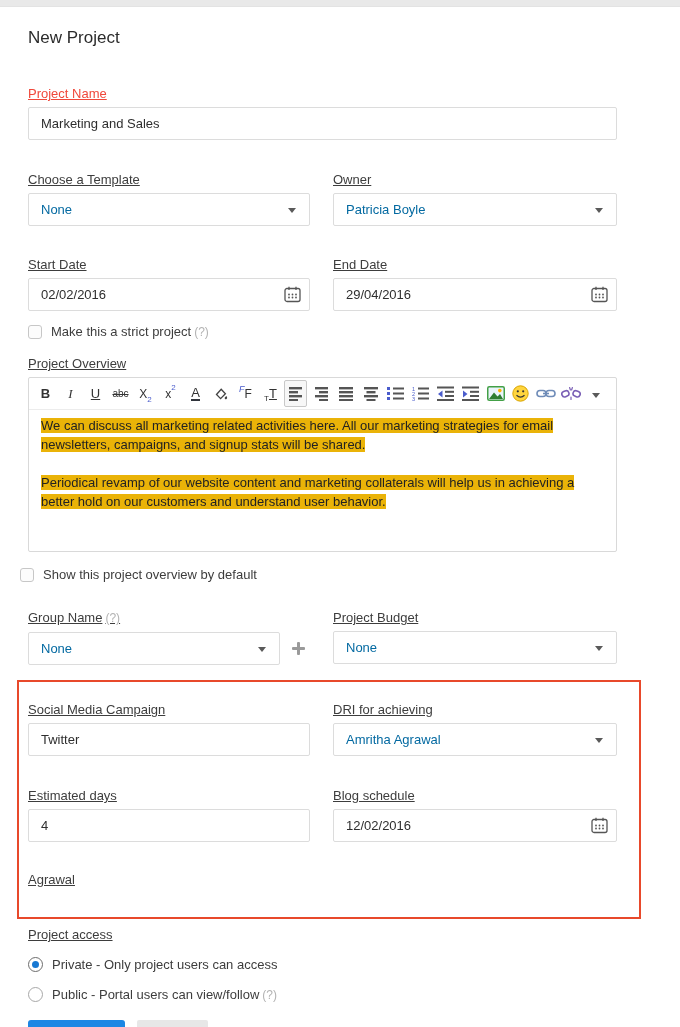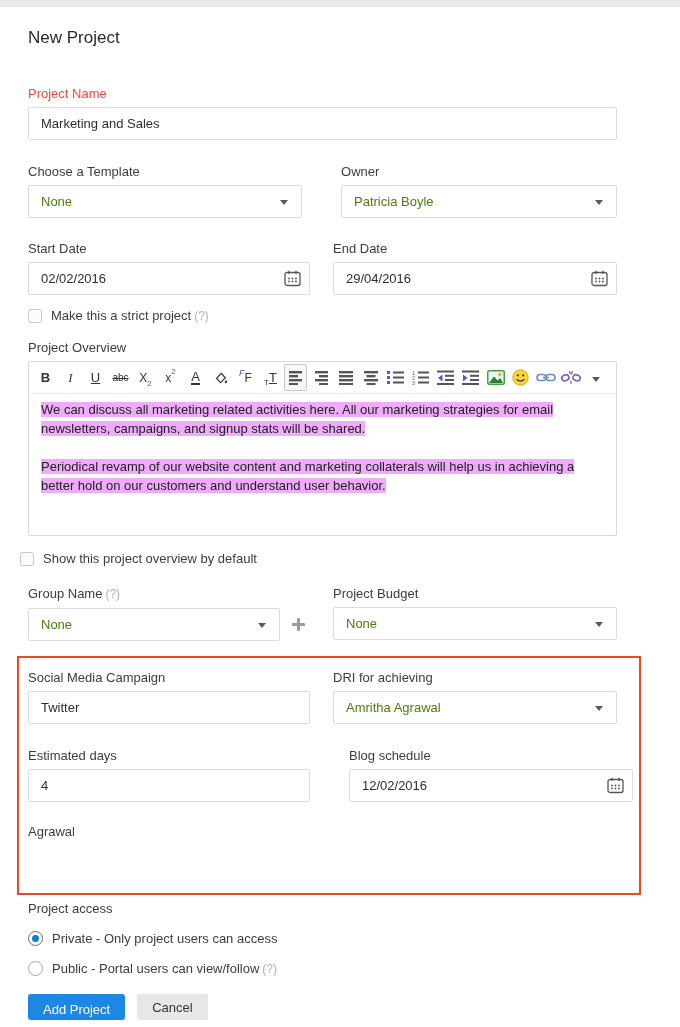--- a/index.html
+++ b/index.html
@@ -1,34 +1,34 @@
 <!DOCTYPE html>
 <html><head>
 <meta charset="utf-8">
 <style>
   html,body{margin:0;padding:0;background:#fff;}
   body{width:680px;height:1027px;overflow:hidden;font-family:"Liberation Sans","DejaVu Sans",sans-serif;color:#333;}
   .top-strip{height:6px;background:#e9e9e9;border-bottom:1px solid #e3e3e3;}
   h1{margin:20px 0 0 28px;font-size:17px;font-weight:400;color:#2b2b2b;line-height:22px;}
   .sec{margin-left:28px;width:589px;}
-  .lbl{font-size:13px;color:#3d3d3d;line-height:15px;margin:0 0 6px 0;}
+  .lbl{font-size:13px;color:#3d3d3d;line-height:15px;margin:8px 0 6px 0;text-decoration:underline;}
   .lbl.red{color:#f0483b;}
   .hint{color:#b3b3b3;font-size:12px;margin-left:3px;}
   .tbx{box-sizing:border-box;height:33px;width:100%;border:1px solid #dcdcdc;border-radius:2px;
        padding:0 12px;font-family:inherit;font-size:13px;color:#2e2e2e;outline:none;background:#fff;}
   .select{box-sizing:border-box;height:33px;border:1px solid #dcdcdc;border-radius:2px;background:#fff;
-          display:flex;align-items:center;padding:0 28px 0 12px;font-size:13px;color:#4d7c0f;position:relative;cursor:pointer;}
+          display:flex;align-items:center;padding:0 28px 0 12px;font-size:13px;color:#0369a1;position:relative;cursor:pointer;}
   .caret{position:absolute;right:13px;top:14px;width:0;height:0;
          border-left:4px solid transparent;border-right:4px solid transparent;border-top:5px solid #5a5a5a;}
   .datebox{position:relative;}
   .datebox .cal{position:absolute;right:9px;top:8px;}
   .row{display:flex;}
   .c1{width:282px;margin-right:23px;}
   .c2{width:284px;}
-  .mt24{margin-top:24px;gap:16px;} .mt23{margin-top:23px;} .mt22{margin-top:22px;}
+  .mt24{margin-top:24px;} .mt23{margin-top:23px;} .mt22{margin-top:22px;}
   .cbrow{display:flex;align-items:flex-end;font-size:13px;color:#3d3d3d;}
   .check{box-sizing:border-box;width:14px;height:14px;border:1px solid #c7c7c7;border-radius:3px;background:#fcfcfc;margin-right:9px;flex:none;cursor:pointer;}
   .strict{margin-top:13px;}
   .ovlabel{margin-top:17px;}
   .editor{box-sizing:border-box;width:589px;height:175px;border:1px solid #d9d9d9;border-radius:2px;margin-top:0;}
   .etoolbar{height:31px;border-bottom:1px solid #ececec;display:flex;align-items:center;padding:0 4px;}
   .tb{min-width:21px;height:25px;display:flex;align-items:center;justify-content:center;
       font-size:13px;color:#333;margin:0 1px;cursor:pointer;border:1px solid transparent;border-radius:2px;}
   .tb.active{border-color:#c8c8c8;background:#f7f7f7;}
   .g-b{font-weight:700;}
@@ -39,21 +39,21 @@
   .g-mark-sub{font-size:8px;color:#4a5ccc;align-self:flex-end;margin-bottom:2px;}
   .g-mark-sup{font-size:8px;color:#4a5ccc;align-self:flex-start;margin-top:2px;}
   .g-A{border-bottom:2px solid #30343b;line-height:13px;font-size:13px;}
   .g-ff{font-size:9px;font-style:italic;color:#4a5ccc;align-self:flex-start;margin-top:3px;}
   .g-f2{font-size:12px;}
   .g-ts{font-size:8px;align-self:flex-end;margin-bottom:3px;}
   .g-tb{font-size:13px;text-decoration:underline;}
   .ebody{padding:7px 12px;font-size:13px;color:#222;line-height:1.45;}
   .ebody p{margin:0;}
   .ebody p + p{margin-top:19px;}
-  .hl{background:#f0abfc;}
+  .hl{background:#eab308;}
   .showcb{margin-top:15px;margin-left:20px;}
   .rowgroup{margin-top:20px;}
   .groupline{display:flex;align-items:center;}
   .group-dd{width:252px;}
   .plus{margin-left:12px;flex:none;cursor:pointer;line-height:0;}
   .redbox{box-sizing:border-box;margin:15px 0 0 17px;width:624px;border:2px solid #e8492b;padding:12px 0 0 9px;height:239px;}
   .access{margin-top:6px;}
   .radiorow{display:flex;align-items:center;font-size:13px;color:#3d3d3d;margin-top:15px;}
   .radio{box-sizing:border-box;width:15px;height:15px;border-radius:50%;border:1px solid #a8a8a8;background:#fff;
          margin-right:9px;flex:none;display:flex;align-items:center;justify-content:center;cursor:pointer;}

